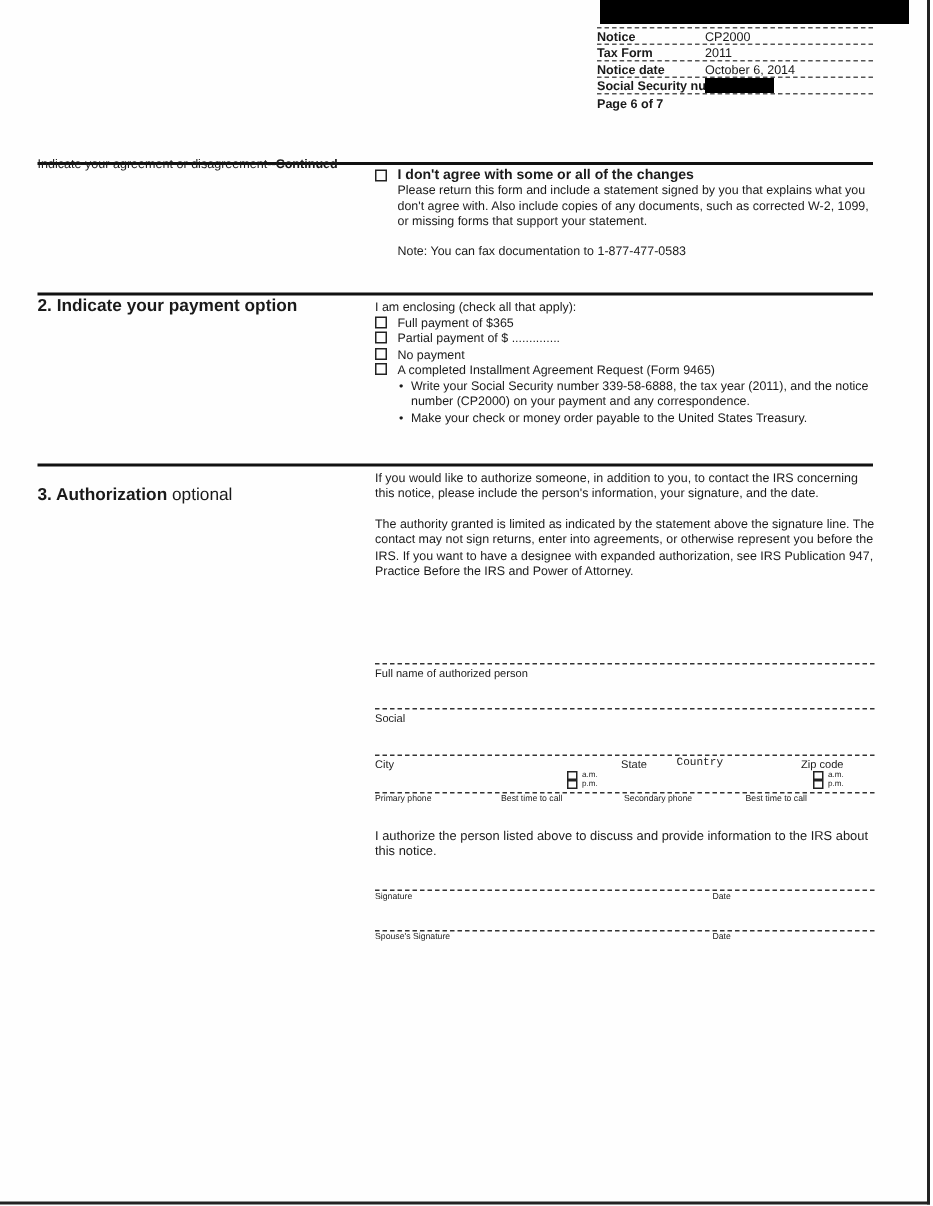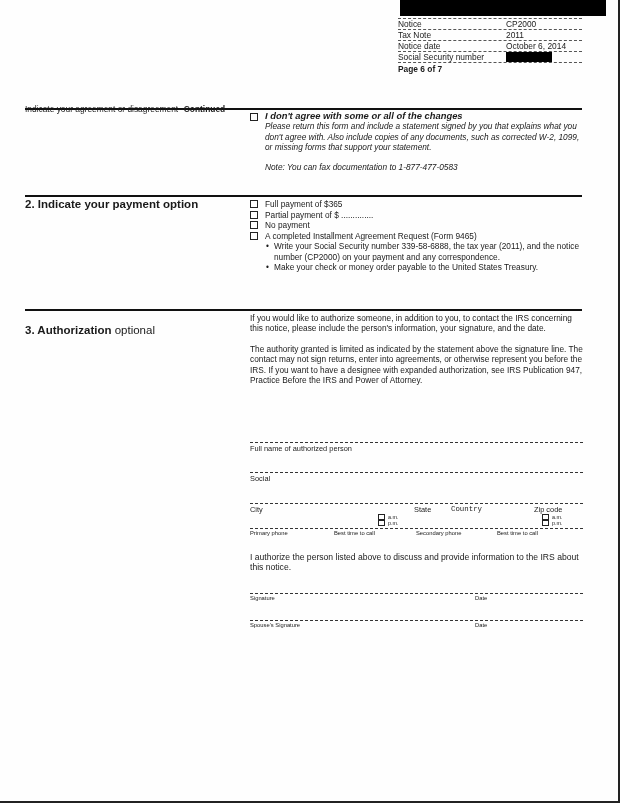--- a/index.html
+++ b/index.html
@@ -3,21 +3,21 @@
 <meta charset="utf-8">
 <style>
   html, body { margin:0; padding:0; }
   body { width:622px; height:804px; background:#ffffff; position:relative; overflow:hidden;
          font-family:"Liberation Sans", sans-serif; color:#1a1a1a; }
   .page { position:absolute; left:0; top:0; width:618px; height:801px; background:#fefefe;
           border-right:2px solid #222; border-bottom:2px solid #222; }
   .redact-top { position:absolute; left:400px; top:0; width:206px; height:16px; background:#000; }
   .hdr { position:absolute; left:398px; top:18px; width:184px; font-size:8.4px; }
   .hdr .row { display:flex; height:10px; line-height:10px; border-top:1px dashed #555; }
-  .hdr .k { width:108px; font-weight:normal; white-space:nowrap; }
+  .hdr .k { width:72px; font-weight:bold; white-space:nowrap; }
   .hdr .v { flex:1; white-space:nowrap; }
   .hdr .ssn-redact { display:inline-block; width:46px; height:10px; background:#000; vertical-align:top; }
   .hdr .page-num { font-weight:bold; border-top:1px dashed #555; height:11px; line-height:12px; }
 
   .rule { position:absolute; left:25px; width:557px; height:0; border-top:2px solid #111; }
   .sec-label { position:absolute; left:25px; font-size:8.4px; }
   .sec-title { position:absolute; left:25px; font-size:11.5px; font-weight:bold; }
   .sec-title .opt { font-weight:normal; }
   .col { position:absolute; left:250px; width:335px; font-size:8.3px; line-height:10.4px; }
   .cb { display:inline-block; width:6px; height:6px; border:1px solid #222; vertical-align:middle; }
@@ -41,52 +41,53 @@
 
 <div class="page">
   <div class="redact-top"></div>
 
   <div class="hdr">
     <div class="row">
       <span class="k">Notice</span>
       <span class="v">CP2000</span>
     </div>
     <div class="row">
-      <span class="k">Tax Note</span>
+      <span class="k">Tax Form</span>
       <span class="v">2011</span>
     </div>
     <div class="row">
       <span class="k">Notice date</span>
       <span class="v">October 6, 2014</span>
     </div>
     <div class="row">
       <span class="k">Social Security number</span>
       <span class="v"><span class="ssn-redact"></span></span>
     </div>
     <div class="page-num">Page 6 of 7</div>
   </div>
 
   <div class="rule" style="top:108px;"></div>
   <div class="sec-label" style="top:104px;">
     <span>Indicate your agreement or disagreement--</span><b>Continued</b>
   </div>
   <div class="col" style="top:111px; left:250px;">
     <div style="display:flex; align-items:flex-start;">
       <span class="cb" style="margin:2px 7px 0 0;"></span>
-      <div style="flex:1;font-style:italic;">
+      <div style="flex:1;">
         <div style="font-weight:bold; font-size:9.4px;">I don't agree with some or all of the changes</div>
         <div>Please return this form and include a statement signed by you that explains what you don't agree with.  Also include copies of any documents, such as corrected W-2, 1099, or missing forms that support your statement.</div>
         <div style="margin-top:9px;">Note: You can fax documentation to 1-877-477-0583</div>
       </div>
     </div>
   </div>
 
   <div class="rule" style="top:195px;"></div>
   <div class="sec-title" style="top:198px;text-align:center;">2. Indicate your payment option</div>
   <div class="col" style="top:199px;">
+    <div>I am enclosing (check all that apply):</div>
     <div class="opt-row">
       <span class="cb"></span>
         <span>Full payment of $365</span>
     </div>
     <div class="opt-row">
       <span class="cb"></span>
         <span>Partial payment of $ ..............</span>
     </div>
     <div class="opt-row">
       <span class="cb"></span>

